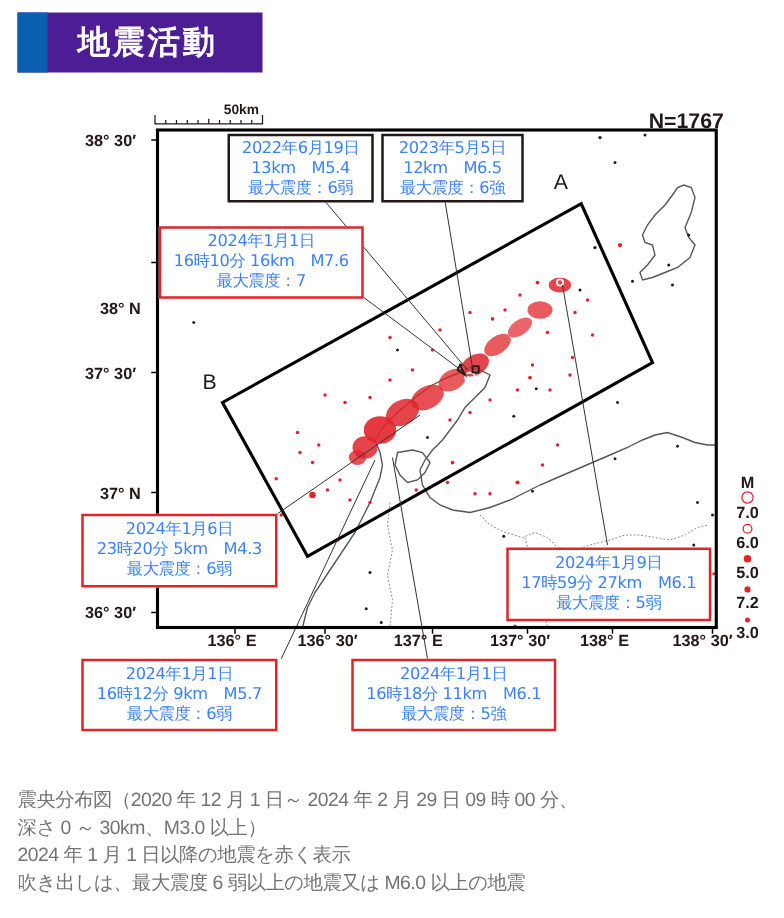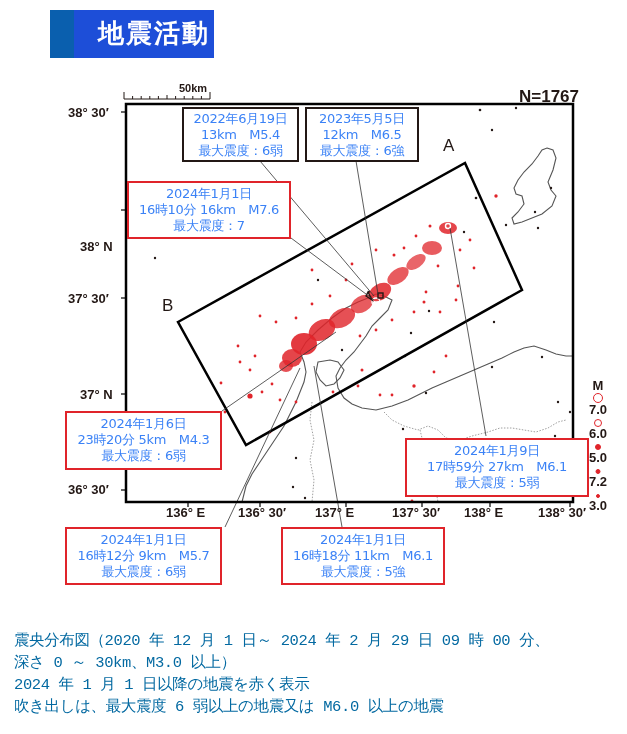--- a/index.html
+++ b/index.html
@@ -1,34 +1,34 @@
 <!DOCTYPE html>
 <html><head>
   <meta charset="utf-8">
   <style>
     html, body { margin: 0; padding: 0; background: #ffffff; }
     body { width: 627px; height: 734px; position: relative; overflow: hidden; font-family: "DejaVu Sans", sans-serif; color: #231815; }
-    .header-band { position: absolute; left: 14px; top: 10px; width: 164px; height: 48px; background: #1d4ed8; margin-left: 36px; }
+    .header-band { position: absolute; left: 14px; top: 10px; width: 196px; height: 48px; background: #4c1d95; }
     .header-accent { position: absolute; left: 0; top: 0; width: 24px; height: 48px; background: #0a5fae; }
     .header-title { position: absolute; left: 48px; top: 6px; font-size: 26px; font-weight: bold; color: #ffffff; letter-spacing: 2px; white-space: nowrap; }
     .scale { position: absolute; left: 124px; top: 84px; width: 86px; height: 14px; }
     .scale-label { position: absolute; left: 26px; top: -2px; font-size: 11px; font-weight: bold; font-family: "Liberation Sans", sans-serif; margin-left: 29px; }
     .n-count { position: absolute; left: 519px; top: 87px; font-size: 17px; font-weight: bold; font-family: "Liberation Sans", sans-serif; }
     .map-svg { position: absolute; left: 0; top: 0; }
     .axis-label { position: absolute; font-size: 13px; font-weight: bold; font-family: "Liberation Sans", sans-serif; white-space: nowrap; text-align: center; }
     .callout { position: absolute; background: #ffffff; text-align: center; font-size: 13px; line-height: 16px; font-family: "DejaVu Sans", sans-serif; color: #3b82f6; white-space: nowrap; box-sizing: border-box; }
     .callout.black { border: 2px solid #231815; }
     .callout.red { border: 2px solid #e0242a; }
     .callout div { letter-spacing: -0.3px; }
     .legend { position: absolute; left: 584px; top: 378px; width: 28px; text-align: center; font-family: "Liberation Sans", sans-serif; font-weight: bold; font-size: 13px; }
     .legend .m { font-size: 13px; margin-bottom: 0px; }
     .legend .row { height: 24px; position: relative; }
     .legend .circ { position: absolute; left: 50%; top: 0; transform: translateX(-50%); border: 1.2px solid #e0242a; border-radius: 50%; background: #fff; }
     .legend .val { position: absolute; left: 0; width: 100%; top: 9px; font-size: 13px; }
-    .caption { position: absolute; left: 14px; top: 630px; font-size: 15.5px; line-height: 22px; font-family: Liberation Mono, monospace; color: #0369a1; white-space: nowrap; letter-spacing: -0.4px; }
+    .caption { position: absolute; left: 14px; top: 630px; font-size: 15.5px; line-height: 22px; font-family: Liberation Sans, sans-serif; color: #737373; white-space: nowrap; letter-spacing: -0.4px; }
   </style>
 </head>
 <body>
 
 <div class="header-band">
   <div class="header-accent"></div>
   <div class="header-title">地震活動</div>
 </div>
 
 <svg class="map-svg" width="627" height="610" viewBox="0 0 627 610">
@@ -229,21 +229,21 @@
 <div class="callout red" style="left:127px; top:181px; width:164px; height:58px; padding-top:3px;">
   <div>2024年1月1日</div>
   <div>16時10分 16km　M7.6</div>
   <div>最大震度：7</div>
 </div>
 <div class="callout red" style="left:65px; top:411px; width:157px; height:59px; padding-top:3px;">
   <div>2024年1月6日</div>
   <div>23時20分 5km　M4.3</div>
   <div>最大震度：6弱</div>
 </div>
-<div class="callout red" style="left:405px; top:438px; width:184px; height:59px; padding-top:3px;">
+<div class="callout red" style="left:405px; top:438px; width:164px; height:59px; padding-top:3px;">
   <div>2024年1月9日</div>
   <div>17時59分 27km　M6.1</div>
   <div>最大震度：5弱</div>
 </div>
 <div class="callout red" style="left:65px; top:527px; width:157px; height:58px; padding-top:3px;">
   <div>2024年1月1日</div>
   <div>16時12分 9km　M5.7</div>
   <div>最大震度：6弱</div>
 </div>
 <div class="callout red" style="left:281px; top:527px; width:164px; height:58px; padding-top:3px;">

